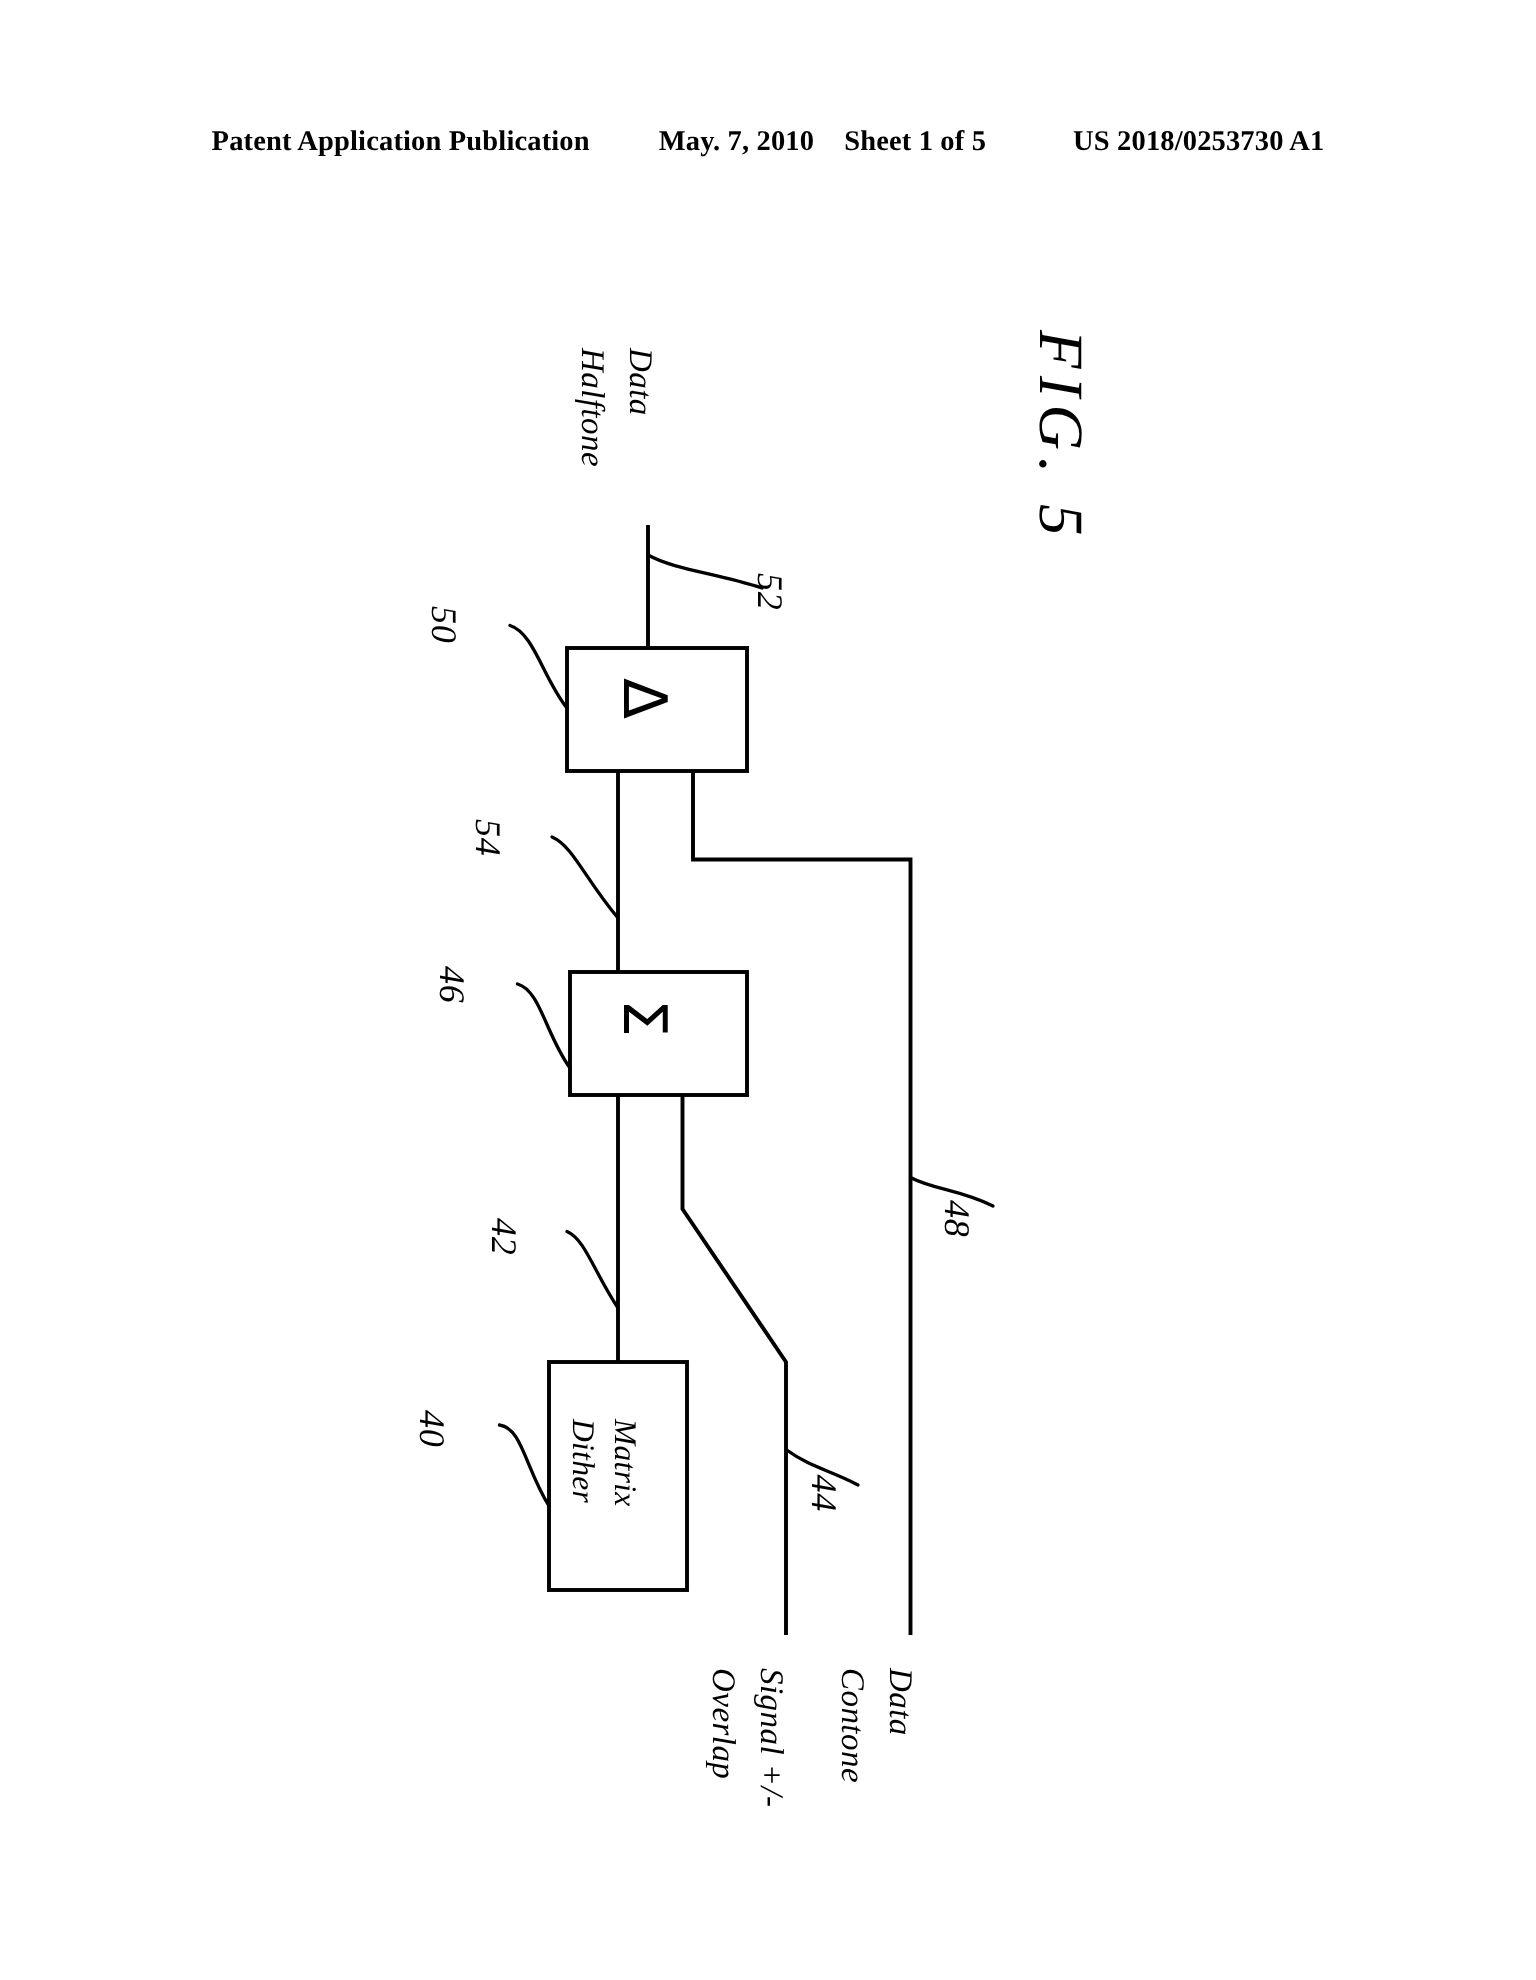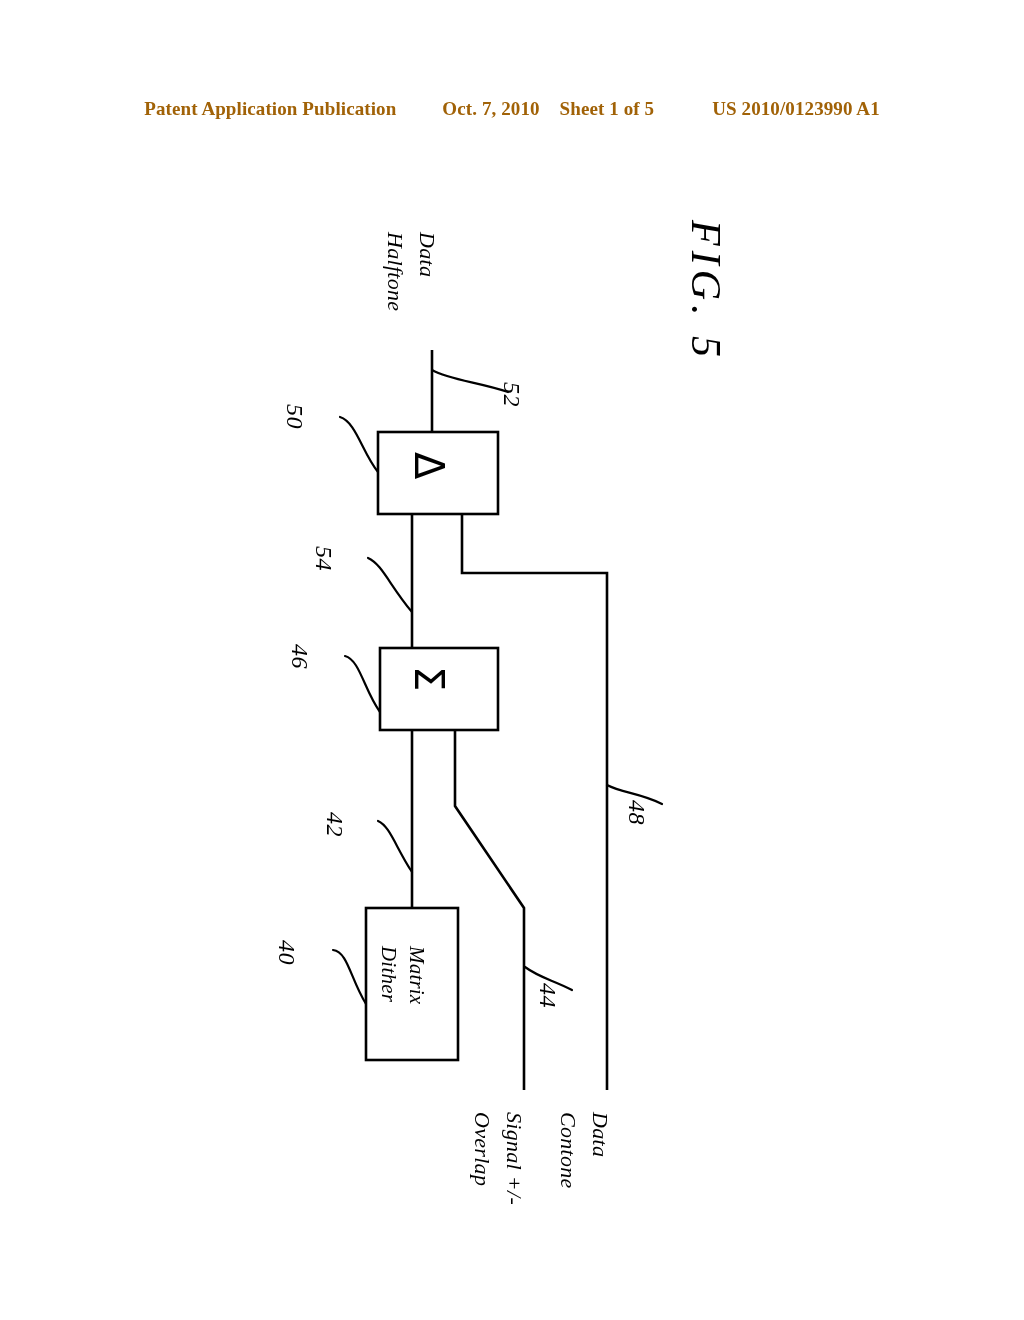--- a/index.html
+++ b/index.html
@@ -22,24 +22,23 @@
     left: 0;
     top: 84px;
     width: 1024px;
     height: 30px;
     display: flex;
     align-items: baseline;
     justify-content: center;
     font-family: "Liberation Serif", serif;
     font-weight: bold;
     font-size: 19px;
-    color: #a16207;
+    color: #000000;
     letter-spacing: 0.1px;
     white-space: nowrap;
-    margin-top: 14px;
   }
   #header .h-pub { margin-right: 46px; }
   #header .h-date { margin-right: 20px; }
   #header .h-sheet { margin-right: 58px; }
   #header .h-num { }
 
   
   #figure {
     position: absolute;
     left: 0;
@@ -92,23 +91,23 @@
     font-family: "DejaVu Sans", sans-serif;
   }
 </style>
 </head>
 <body>
 
 <div id="page">
 
   <div id="header">
     <span class="h-pub">Patent Application Publication</span>
-    <span class="h-date">Oct. 7, 2010</span>
+    <span class="h-date">May. 7, 2010</span>
     <span class="h-sheet">Sheet 1 of 5</span>
-    <span class="h-num">US 2010/0123990 A1</span>
+    <span class="h-num">US 2018/0253730 A1</span>
   </div>
 
   <div id="figure">
 
     <svg width="1024" height="1320" viewBox="0 0 1024 1320">
       <g fill="none" stroke="#000000" stroke-width="2.6" stroke-linecap="butt" stroke-linejoin="miter">
 
         <rect x="366" y="908" width="92" height="152"></rect>
 
         <rect x="380" y="648" width="118" height="82"></rect>

